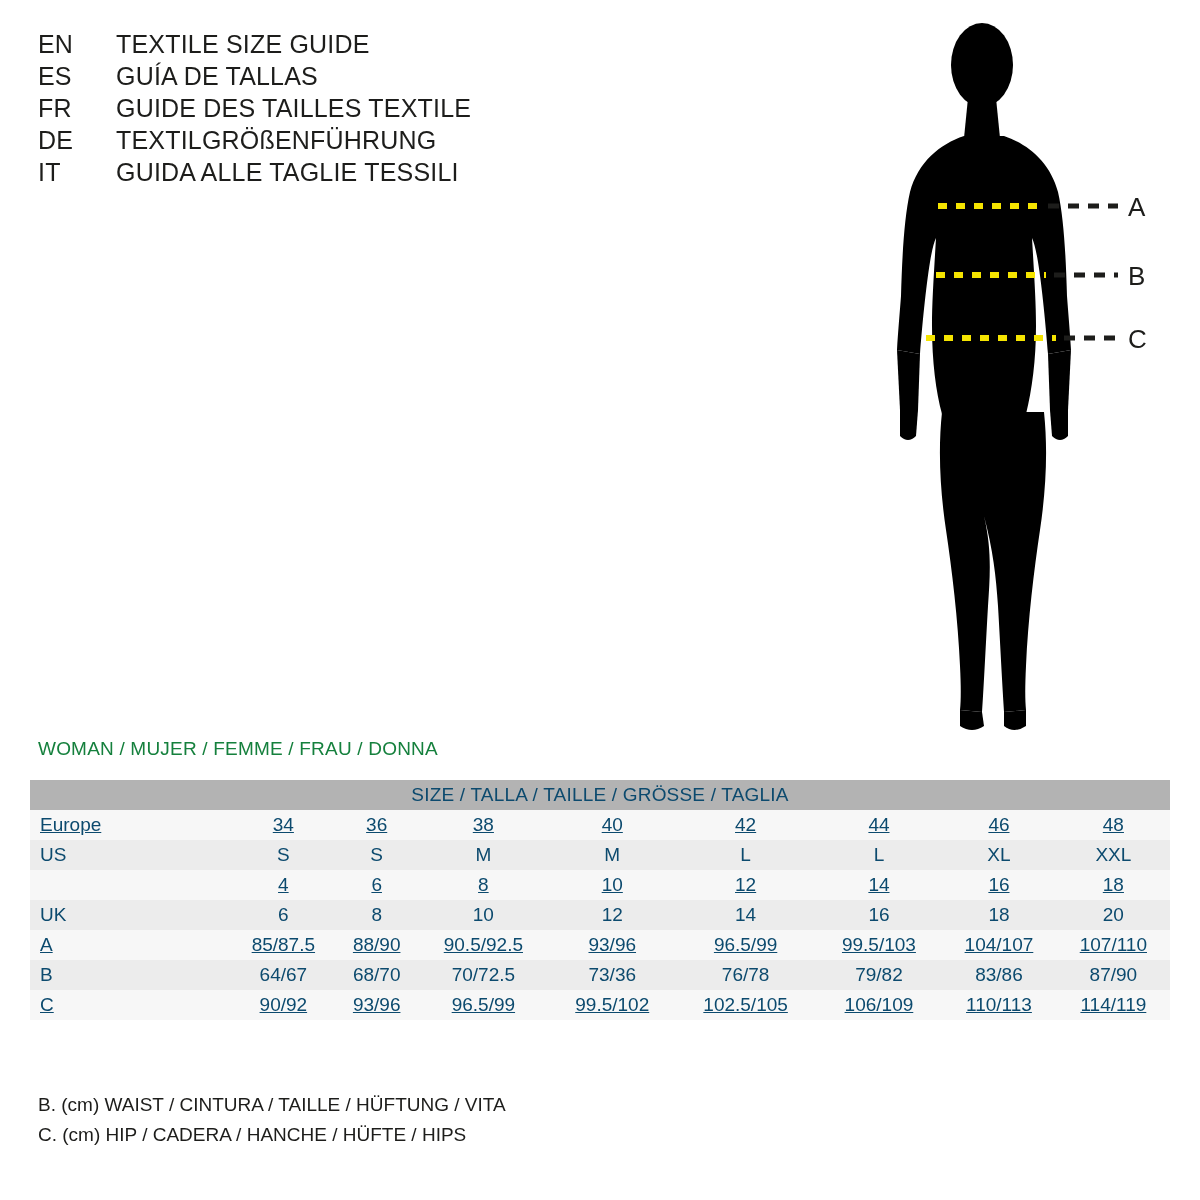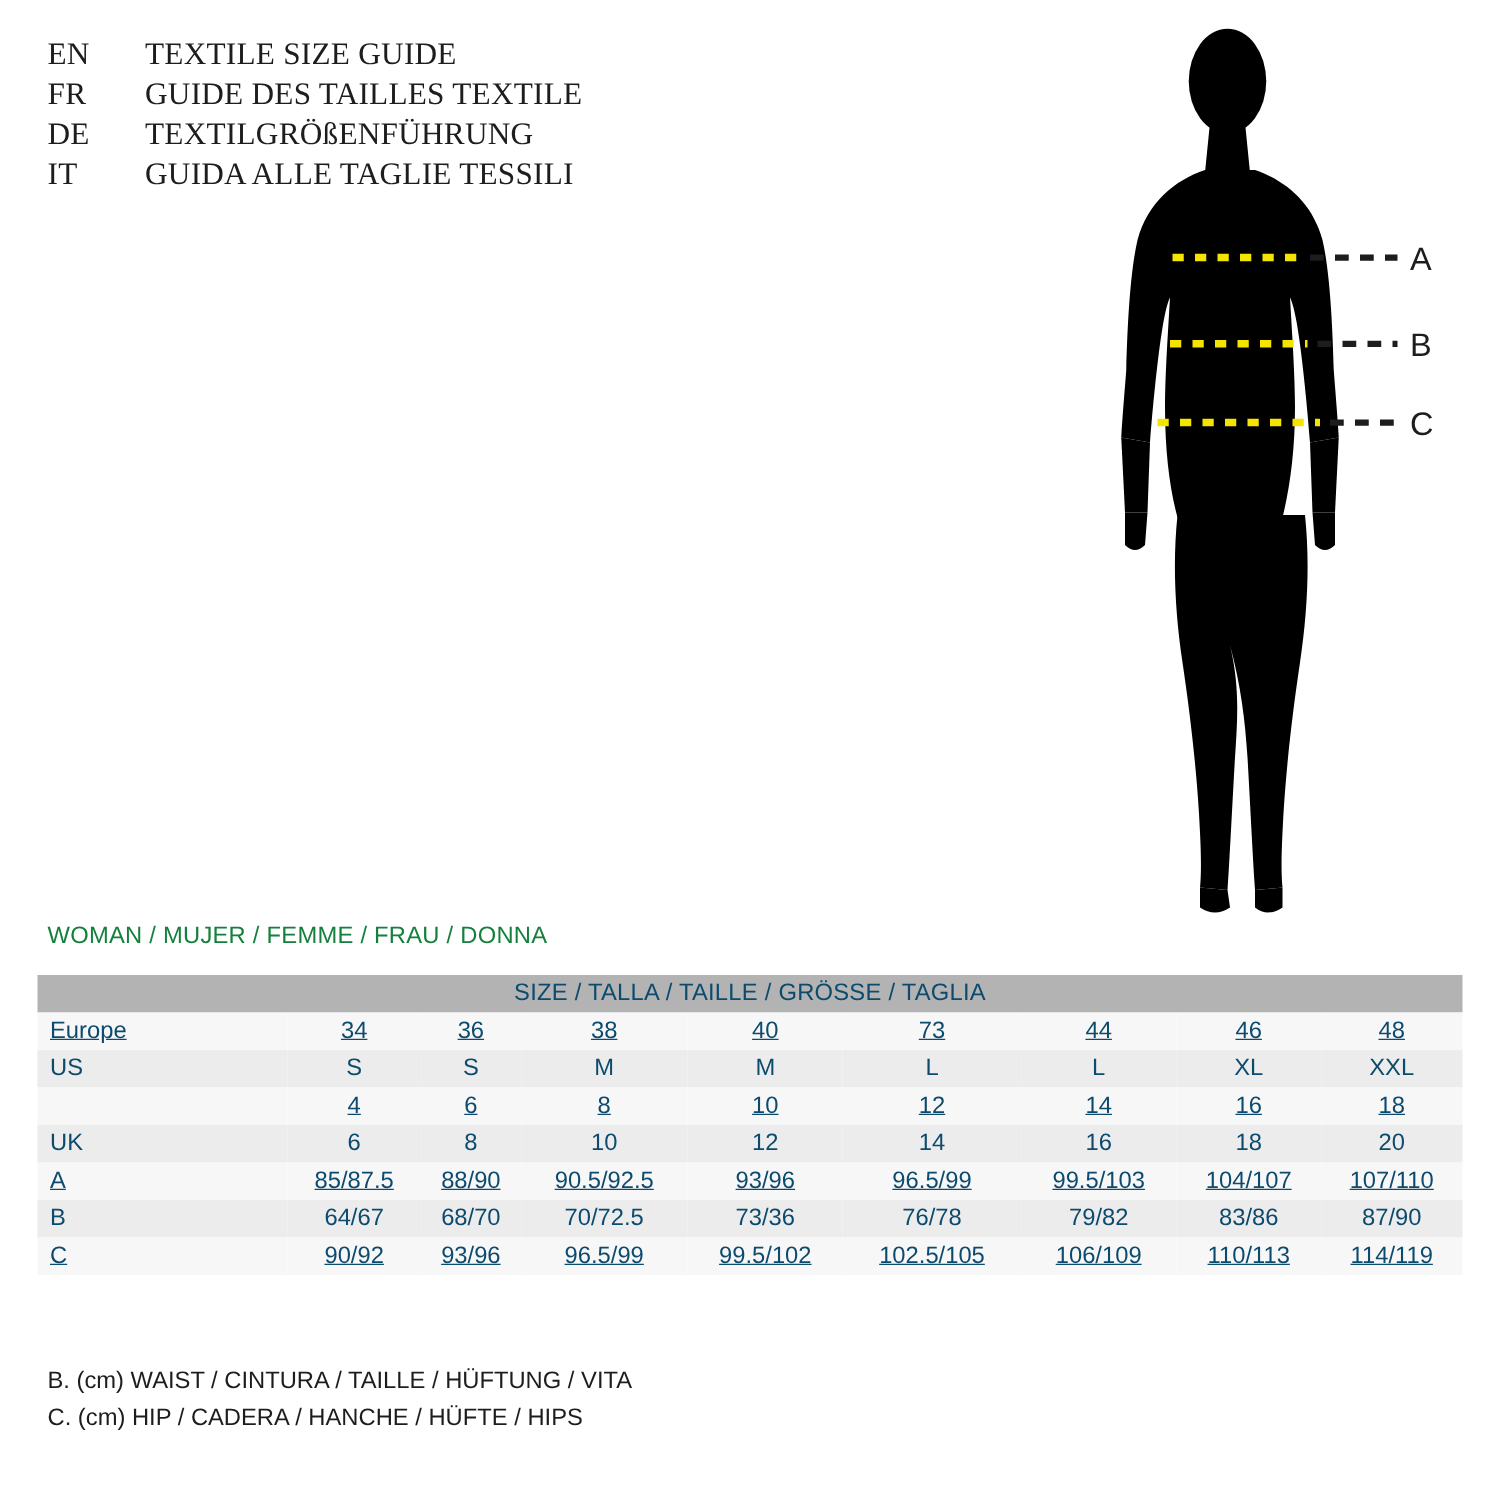--- a/index.html
+++ b/index.html
@@ -15,21 +15,20 @@
     position: relative;
     overflow: hidden;
   }
 
   
   #title-block {
     position: absolute;
     left: 38px;
     top: 28px;
     width: 560px;
-    font-family: Liberation Serif, serif;
   }
   .title-row {
     display: flex;
     align-items: baseline;
     font-size: 25px;
     letter-spacing: 0.2px;
     line-height: 32px;
     color: #1d1d1b;
   }
   .title-lang {
@@ -114,20 +113,24 @@
   }
   .legend-line { white-space: nowrap; }
 </style>
 </head>
 <body>
 
 <div id="title-block">
   <div class="title-row">
     <span class="title-lang">EN</span>
     <span class="title-text">TEXTILE SIZE GUIDE</span>
+  </div>
+  <div class="title-row">
+    <span class="title-lang">ES</span>
+    <span class="title-text">GUÍA DE TALLAS</span>
   </div>
   <div class="title-row">
     <span class="title-lang">FR</span>
     <span class="title-text">GUIDE DES TAILLES TEXTILE</span>
   </div>
   <div class="title-row">
     <span class="title-lang">DE</span>
     <span class="title-text">TEXTILGRÖßENFÜHRUNG</span>
   </div>
   <div class="title-row">
@@ -211,21 +214,21 @@
     <tr class="header-row">
       <th colspan="9">SIZE / TALLA / TAILLE / GRÖSSE / TAGLIA</th>
     </tr>
 
     <tr class="shade-b">
       <td class="row-head">Europe</td>
       <td>34</td>
       <td>36</td>
       <td>38</td>
       <td>40</td>
-      <td>73</td>
+      <td>42</td>
       <td>44</td>
       <td>46</td>
       <td>48</td>
     </tr>
 
     <tr class="shade-a">
       <td class="row-head">US</td>
       <td>S</td>
       <td>S</td>
       <td>M</td>

